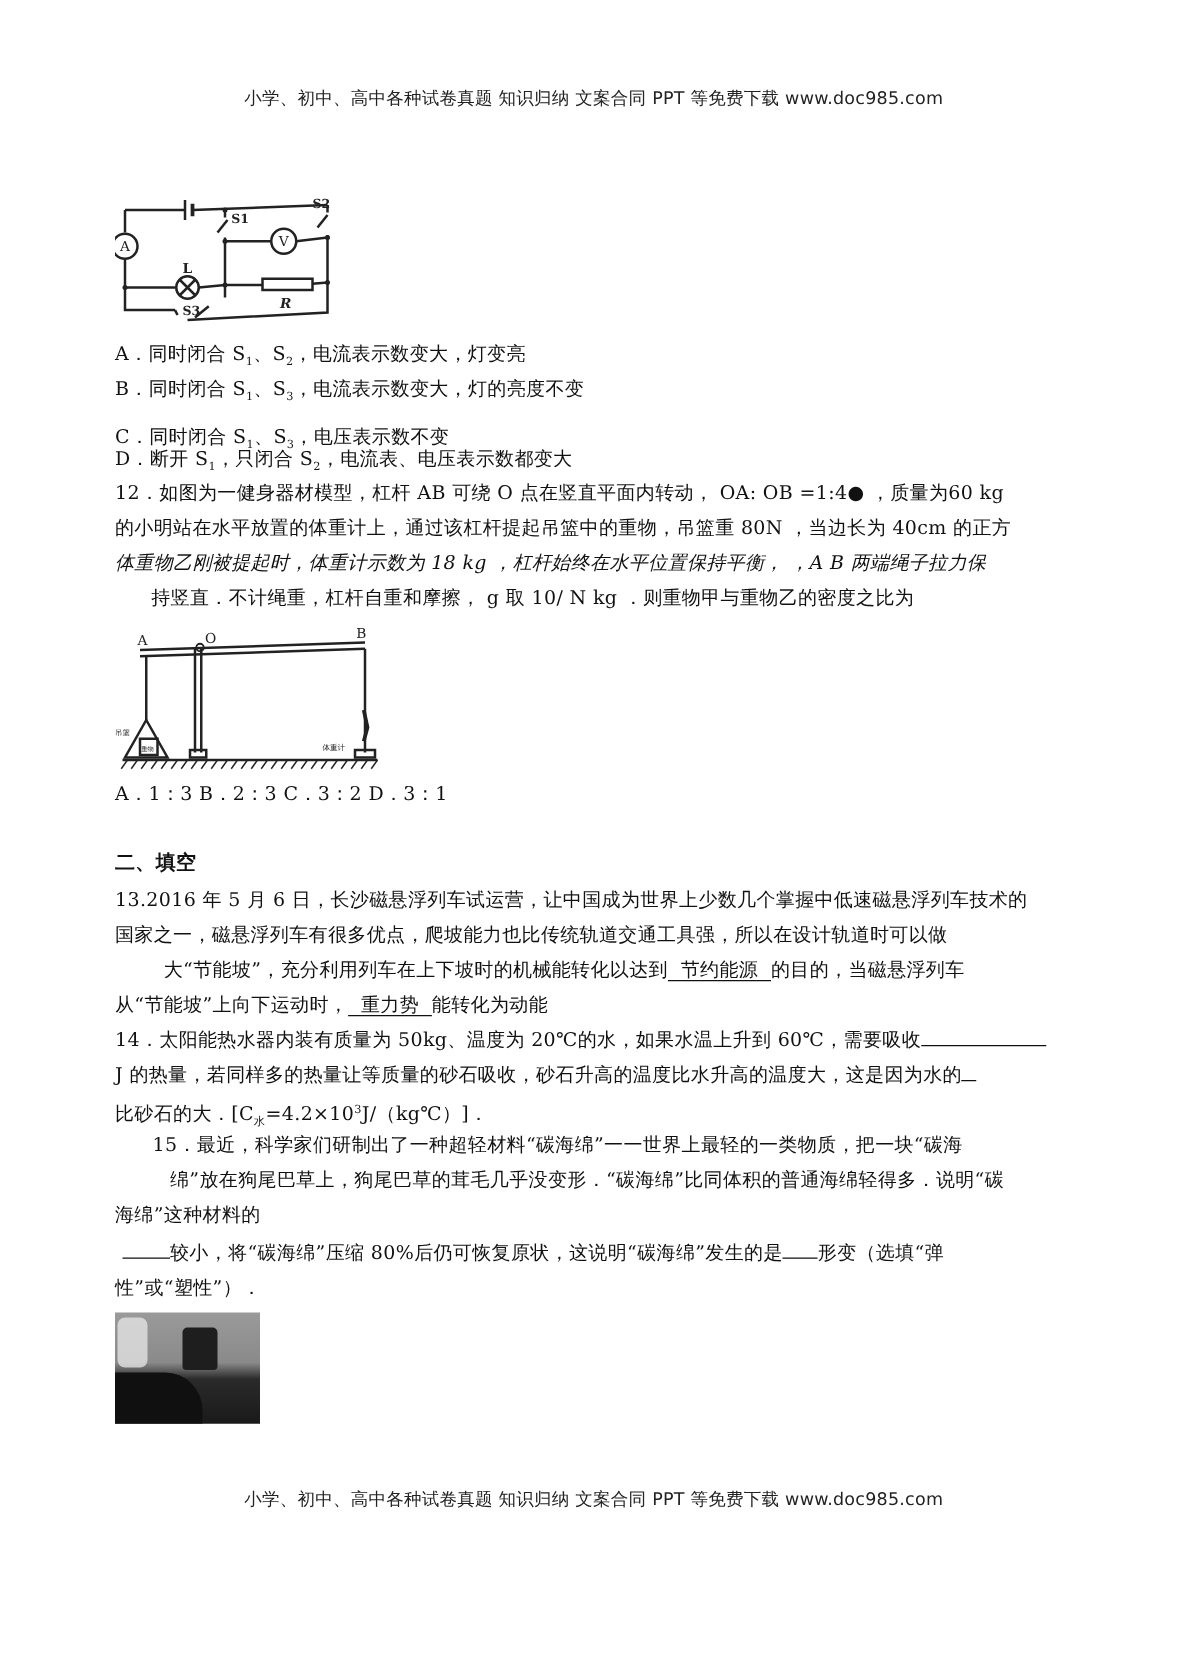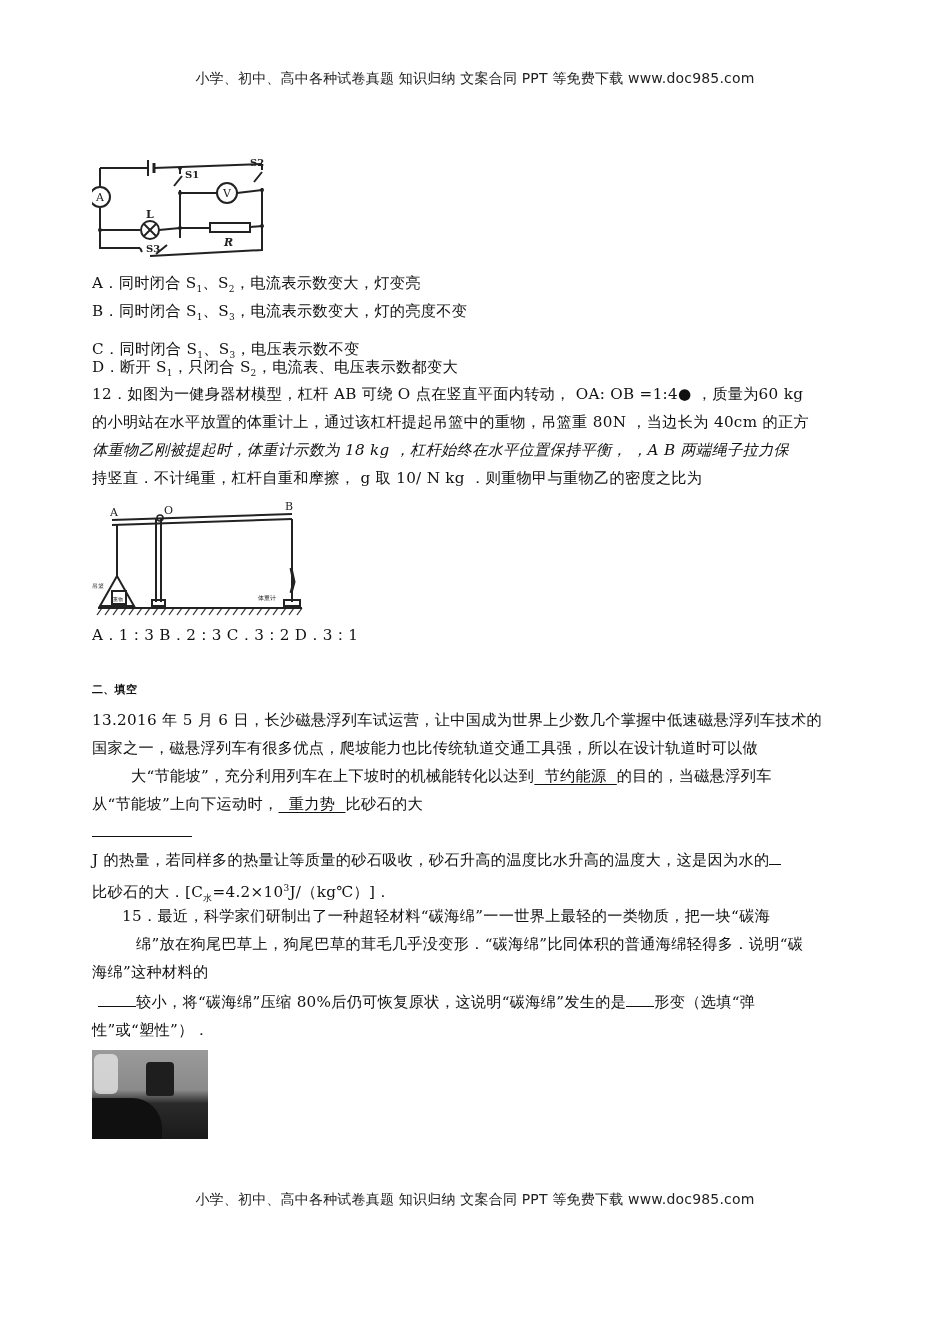--- a/index.html
+++ b/index.html
@@ -15,21 +15,21 @@
     }
     .header { top: 70px; }
     .footer { top: 1191px; }
     .content { position: absolute; left: 92px; top: 0; width: 770px; }
     .line {
       position: absolute; left: 0; font-size: 15.2px; line-height: 20px;
       white-space: nowrap; letter-spacing: 0.3px;
     }
     .blank-filled { text-decoration: underline; text-underline-offset: 3px; }
     .blank-empty { display: inline-block; border-bottom: 1px solid #111; height: 14px; vertical-align: baseline; }
-    .section-title { font-family: "DejaVu Sans", "Liberation Sans", sans-serif; font-weight: bold; font-size: 11px; }
+    .section-title { font-family: "DejaVu Sans", "Liberation Sans", sans-serif; font-weight: bold; font-size: 16px; }
     sub, sup { font-size: 9px; }
     .fig { position: absolute; }
     .photo {
       position: absolute; left: 92px; top: 1050px; width: 116px; height: 89px;
       background: linear-gradient(180deg, #9a9a9a 0%, #8a8a8a 45%, #2a2a2a 60%, #1a1a1a 100%);
       overflow: hidden;
     }
     .photo .can {
       position: absolute; left: 54px; top: 12px; width: 28px; height: 34px;
       background: #1e1e1e; border-radius: 4px 4px 3px 3px;
@@ -112,37 +112,37 @@
   <div class="line" style="top:339px;">
     <span>C．同时闭合 S</span><sub>1</sub><span>、S</span><sub>3</sub><span>，电压表示数不变</span>
   </div>
   <div class="line" style="top:357px;">
     <span>D．断开 S</span><sub>1</sub><span>，只闭合 S</span><sub>2</sub><span>，电流表、电压表示数都变大</span>
   </div>
 
   <div class="line" style="top:384px;">12．如图为一健身器材模型，杠杆 AB 可绕 O 点在竖直平面内转动， OA: OB =1:4● ，质量为60 kg</div>
   <div class="line" style="top:412px;">的小明站在水平放置的体重计上，通过该杠杆提起吊篮中的重物，吊篮重 80N ，当边长为 40cm 的正方</div>
   <div class="line" style="top:440px;font-style:italic;">体重物乙刚被提起时，体重计示数为 18 kg ，杠杆始终在水平位置保持平衡， ，A B 两端绳子拉力保</div>
-  <div class="line" style="top:468px;">持竖直．不计绳重，杠杆自重和摩擦， g 取 10/ N kg ．则重物甲与重物乙的密度之比为</div>
+  <div class="line" style="top:468px;margin-left:29px;">持竖直．不计绳重，杠杆自重和摩擦， g 取 10/ N kg ．则重物甲与重物乙的密度之比为</div>
 
   <div class="line" style="top:625px;">A．1：3 B．2：3 C．3：2 D．3：1</div>
 
   <div class="line section-title" style="top:680px;">二、填空</div>
 
   <div class="line" style="top:710px;">13.2016 年 5 月 6 日，长沙磁悬浮列车试运营，让中国成为世界上少数几个掌握中低速磁悬浮列车技术的</div>
   <div class="line" style="top:738px;">国家之一，磁悬浮列车有很多优点，爬坡能力也比传统轨道交通工具强，所以在设计轨道时可以做</div>
   <div class="line" style="top:766px;margin-left:39px;">
     <span>大“节能坡”，充分利用列车在上下坡时的机械能转化以达到</span><span class="blank-filled" style="white-space:pre;">  节约能源  </span><span>的目的，当磁悬浮列车</span>
   </div>
   <div class="line" style="top:794px;">
-    <span>从“节能坡”上向下运动时，</span><span class="blank-filled" style="white-space:pre;">  重力势  </span><span>比砂石的大</span>
+    <span>从“节能坡”上向下运动时，</span><span class="blank-filled" style="white-space:pre;">  重力势  </span><span>能转化为动能</span>
   </div>
 
   <div class="line" style="top:822px;">
-    <span class="blank-empty" style="width:100px;"></span>
+    <span>14．太阳能热水器内装有质量为 50kg、温度为 20℃的水，如果水温上升到 60℃，需要吸收</span><span class="blank-empty" style="width:100px;"></span>
   </div>
   <div class="line" style="top:850px;">
     <span>J 的热量，若同样多的热量让等质量的砂石吸收，砂石升高的温度比水升高的温度大，这是因为水的</span><span class="blank-empty" style="width:12px;"></span>
   </div>
   <div class="line" style="top:878px;">
     <span>比砂石的大．[C</span><sub>水</sub><span>=4.2×10</span><sup>3</sup><span>J/（kg℃）]．</span>
   </div>
 
   <div class="line" style="top:906px;margin-left:30px;">15．最近，科学家们研制出了一种超轻材料“碳海绵”一一世界上最轻的一类物质，把一块“碳海</div>
   <div class="line" style="top:934px;margin-left:44px;">绵”放在狗尾巴草上，狗尾巴草的茸毛几乎没变形．“碳海绵”比同体积的普通海绵轻得多．说明“碳</div>

